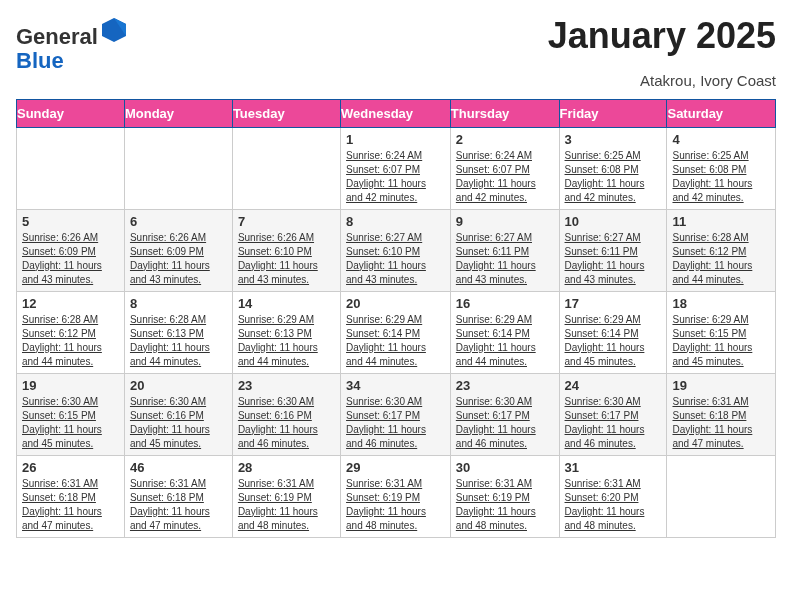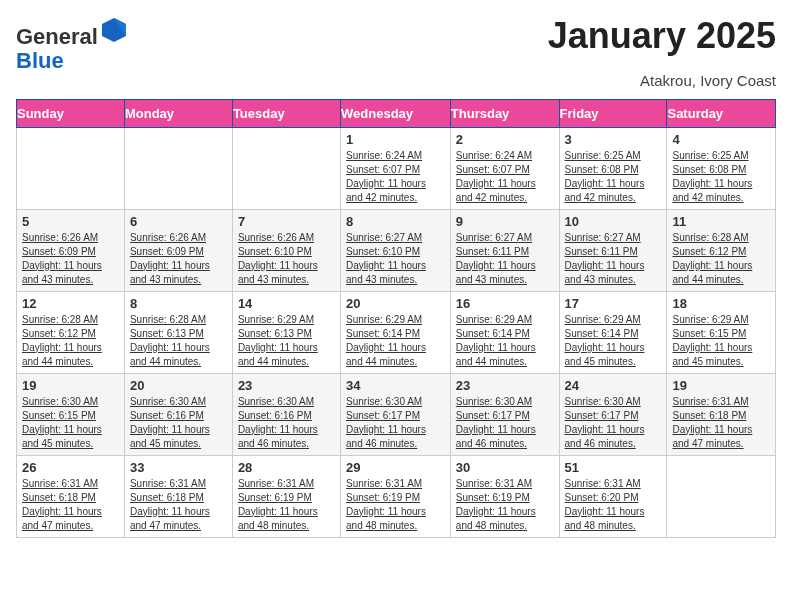--- a/index.html
+++ b/index.html
@@ -321,21 +321,21 @@
         </tr>
         <tr>
           <td>
             <span class="day-num">26</span>
             <div class="day-info">Sunrise: 6:31 AM
 Sunset: 6:18 PM
 Daylight: 11 hours
 and 47 minutes.</div>
           </td>
           <td>
-            <span class="day-num">33</span>
+            <span class="day-num">46</span>
             <div class="day-info">Sunrise: 6:31 AM
 Sunset: 6:18 PM
 Daylight: 11 hours
 and 47 minutes.</div>
           </td>
           <td>
             <span class="day-num">28</span>
             <div class="day-info">Sunrise: 6:31 AM
 Sunset: 6:19 PM
 Daylight: 11 hours
@@ -349,21 +349,21 @@
 and 48 minutes.</div>
           </td>
           <td>
             <span class="day-num">30</span>
             <div class="day-info">Sunrise: 6:31 AM
 Sunset: 6:19 PM
 Daylight: 11 hours
 and 48 minutes.</div>
           </td>
           <td>
-            <span class="day-num">51</span>
+            <span class="day-num">31</span>
             <div class="day-info">Sunrise: 6:31 AM
 Sunset: 6:20 PM
 Daylight: 11 hours
 and 48 minutes.</div>
           </td>
           <td class="empty-cell"></td>
         </tr>
       </tbody>
   </table>
 </div>

